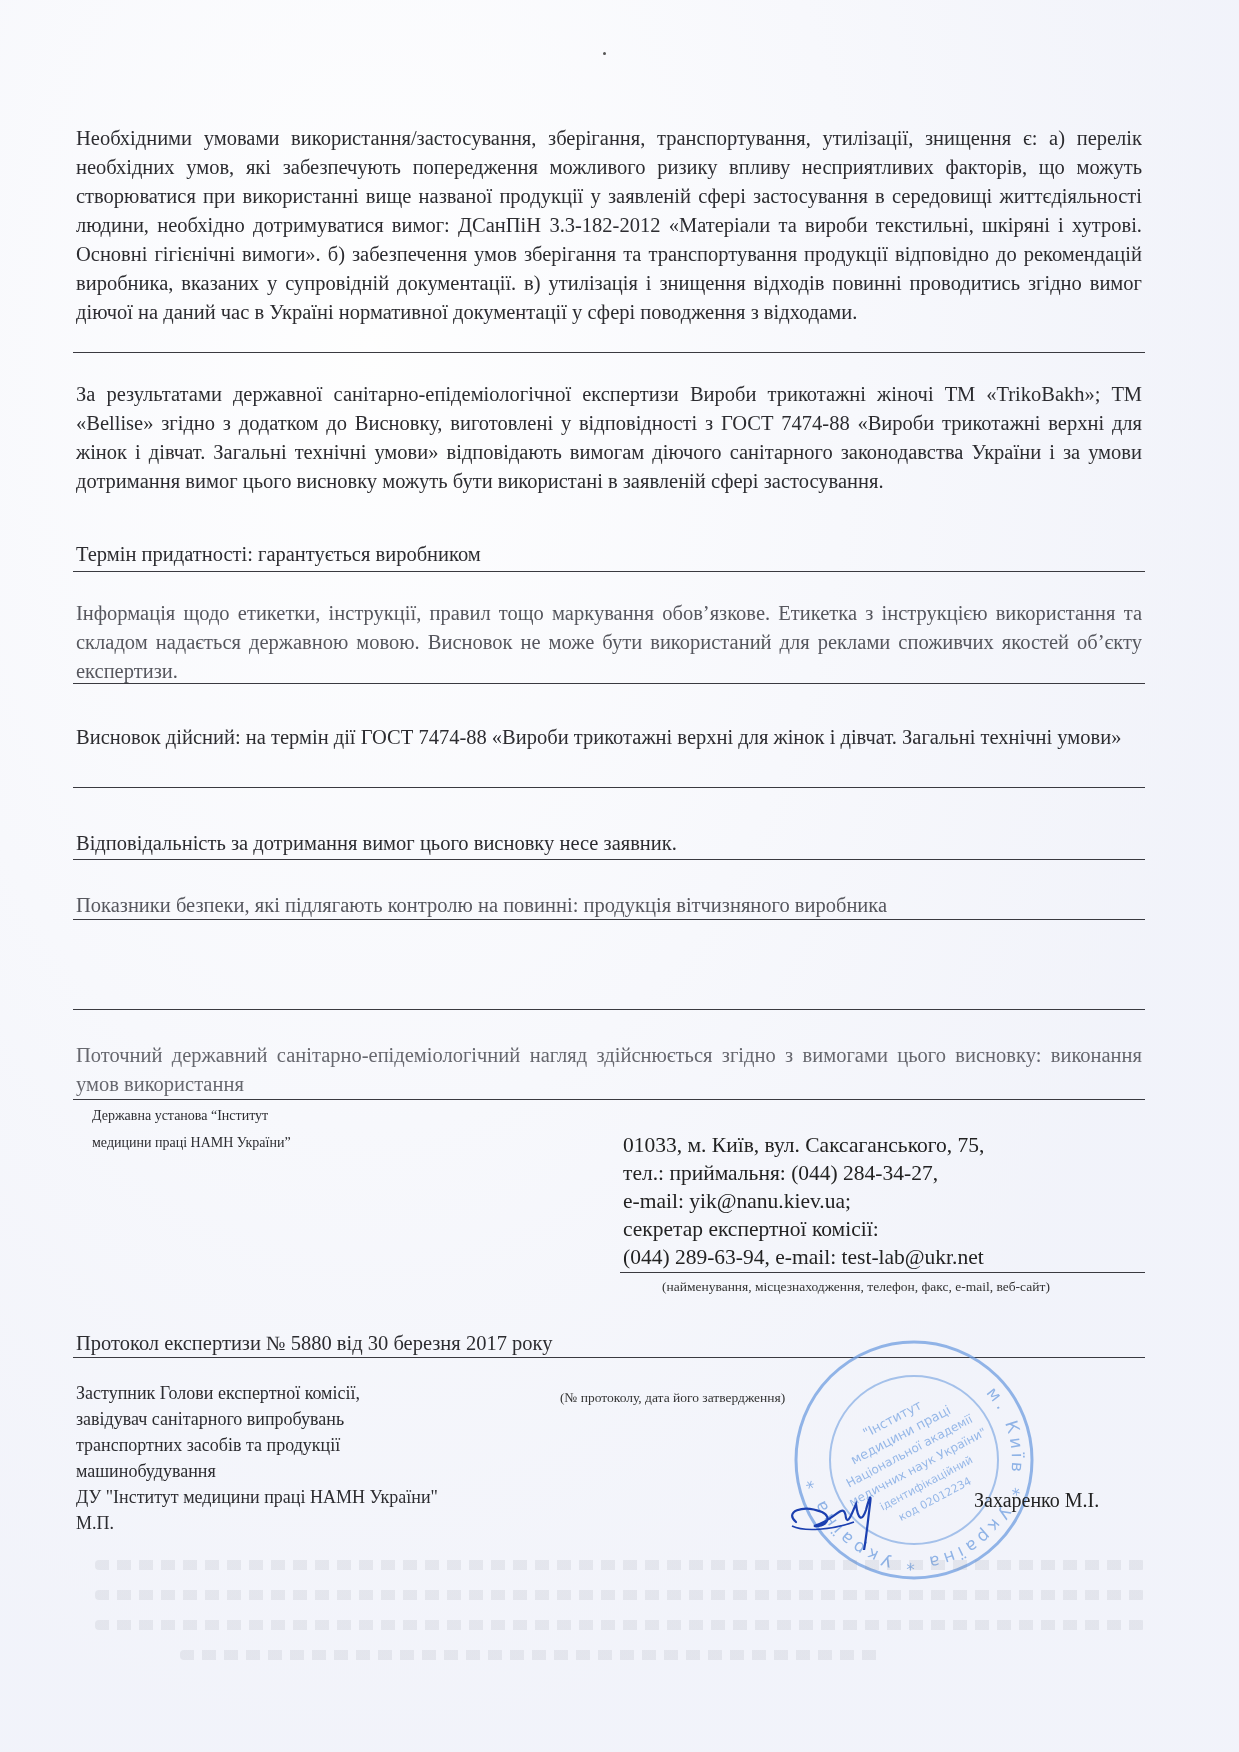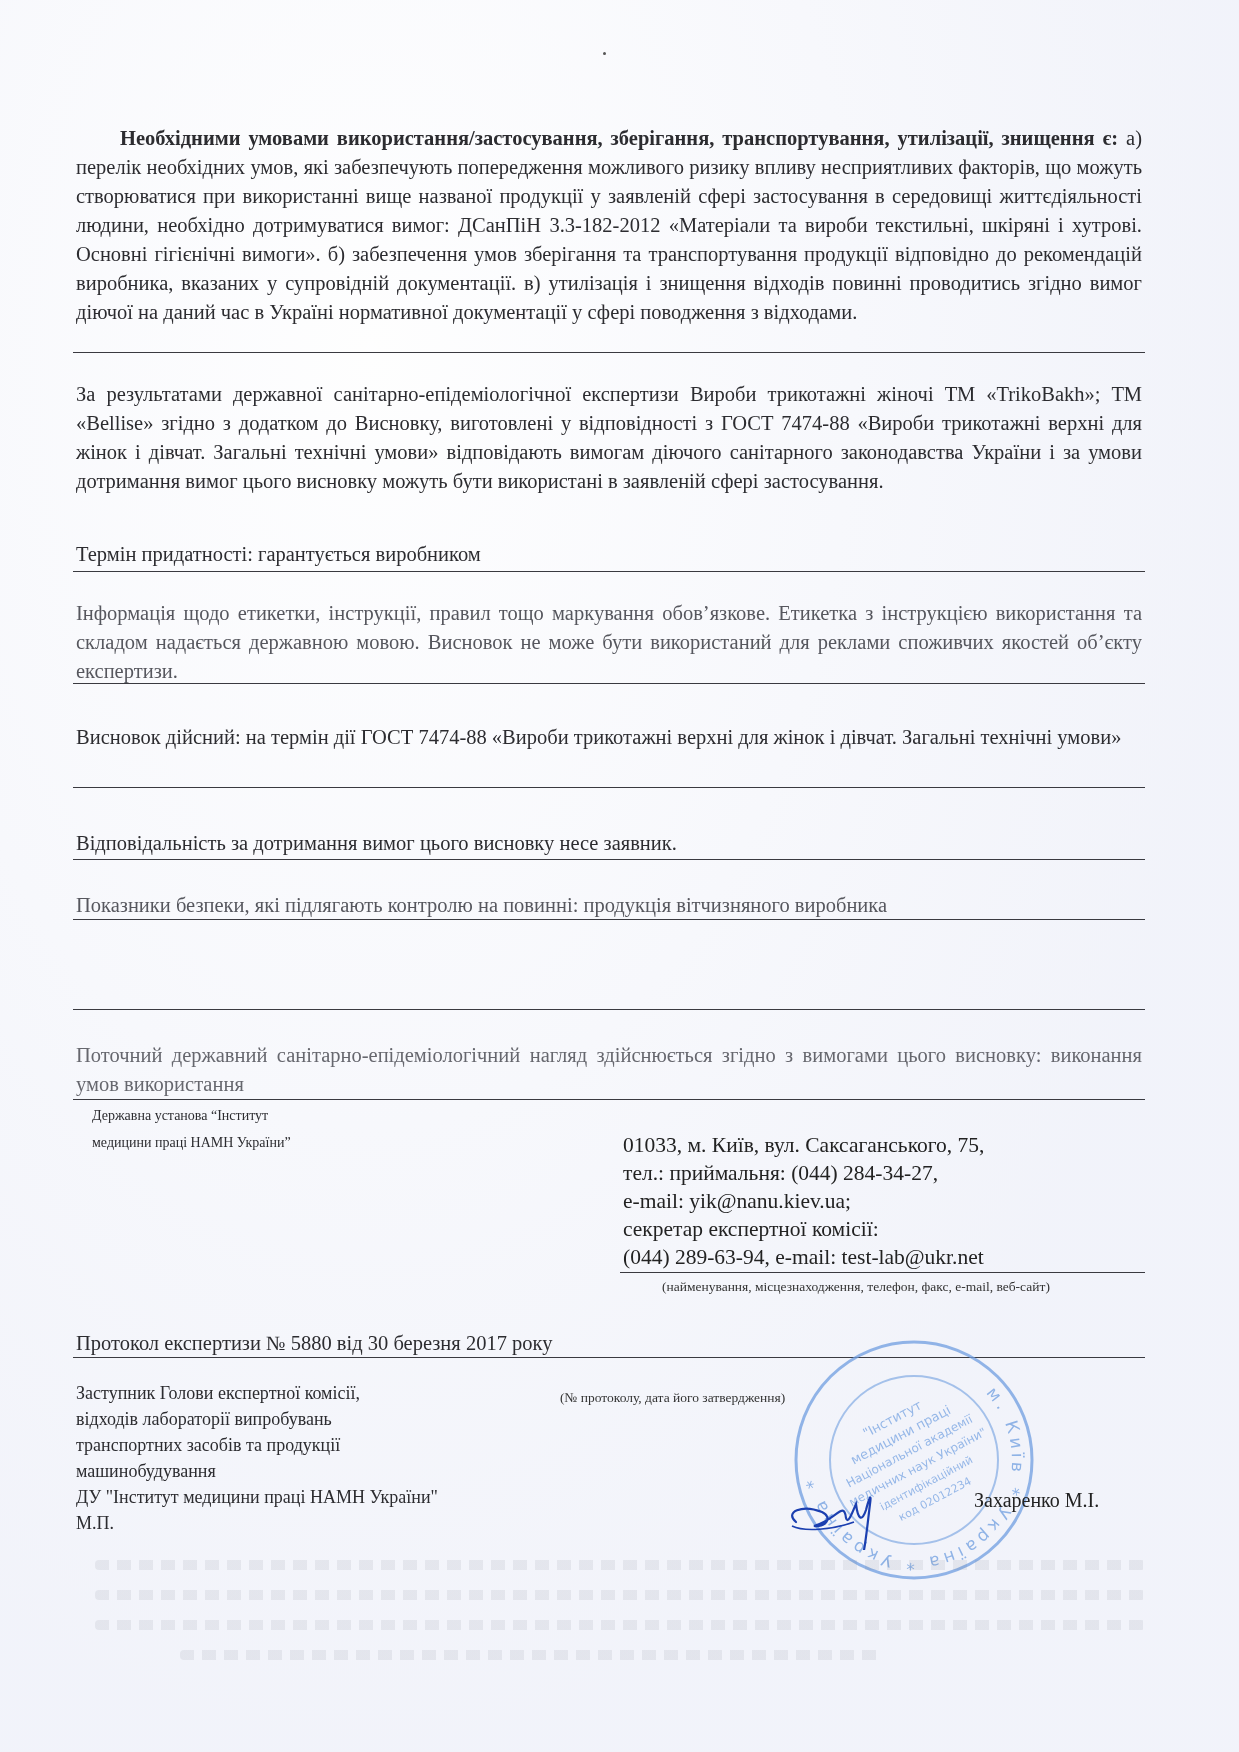--- a/index.html
+++ b/index.html
@@ -35,21 +35,21 @@
       line-height: 29px;
     }
     .justify { text-align: justify; text-align-last: left; }
     .rule {
       position: absolute;
       left: 73px;
       width: 1072px;
       height: 0;
       border-top: 1.6px solid #3a3a40;
     }
-    .bold { font-weight: bold; margin-left: 44px; }
+    .bold { font-weight: normal; }
     .faded { color: #56575e; }
     .caption {
       position: absolute;
       font-size: 13.5px;
       line-height: 16px;
       color: #333;
     }
     .addr-left {
       position: absolute;
       left: 92px;
@@ -175,21 +175,21 @@
     </g>
   </svg>
 
   <svg class="signature" viewBox="0 0 110 90">
     <path d="M 12 62 C 0 52, 18 44, 38 52 C 50 58, 40 68, 30 66 C 52 60, 60 40, 62 58 C 64 66, 70 48, 72 44 C 74 60, 78 62, 82 50 C 84 42, 88 30, 86 44 C 84 60, 82 80, 80 90" fill="none" stroke="#1b3fb0" stroke-width="2.2" stroke-linecap="round"></path>
     <path d="M 8 66 C 20 72, 48 70, 70 62" fill="none" stroke="#1b3fb0" stroke-width="1.6"></path>
   </svg>
 
   <div class="sig-left">
     <div>Заступник Голови експертної комісії,</div>
-    <div>відходів лабораторії випробувань</div>
+    <div>завідувач санітарного випробувань</div>
     <div>транспортних засобів та продукції</div>
     <div>машинобудування</div>
     <div>ДУ "Інститут медицини праці НАМН України"</div>
     <div>М.П.</div>
   </div>
   <div class="sig-name">Захаренко М.І.</div>
 
   <div class="bleed" style="top:1560px;"></div>
   <div class="bleed" style="top:1590px;"></div>
   <div class="bleed" style="top:1620px;"></div>

